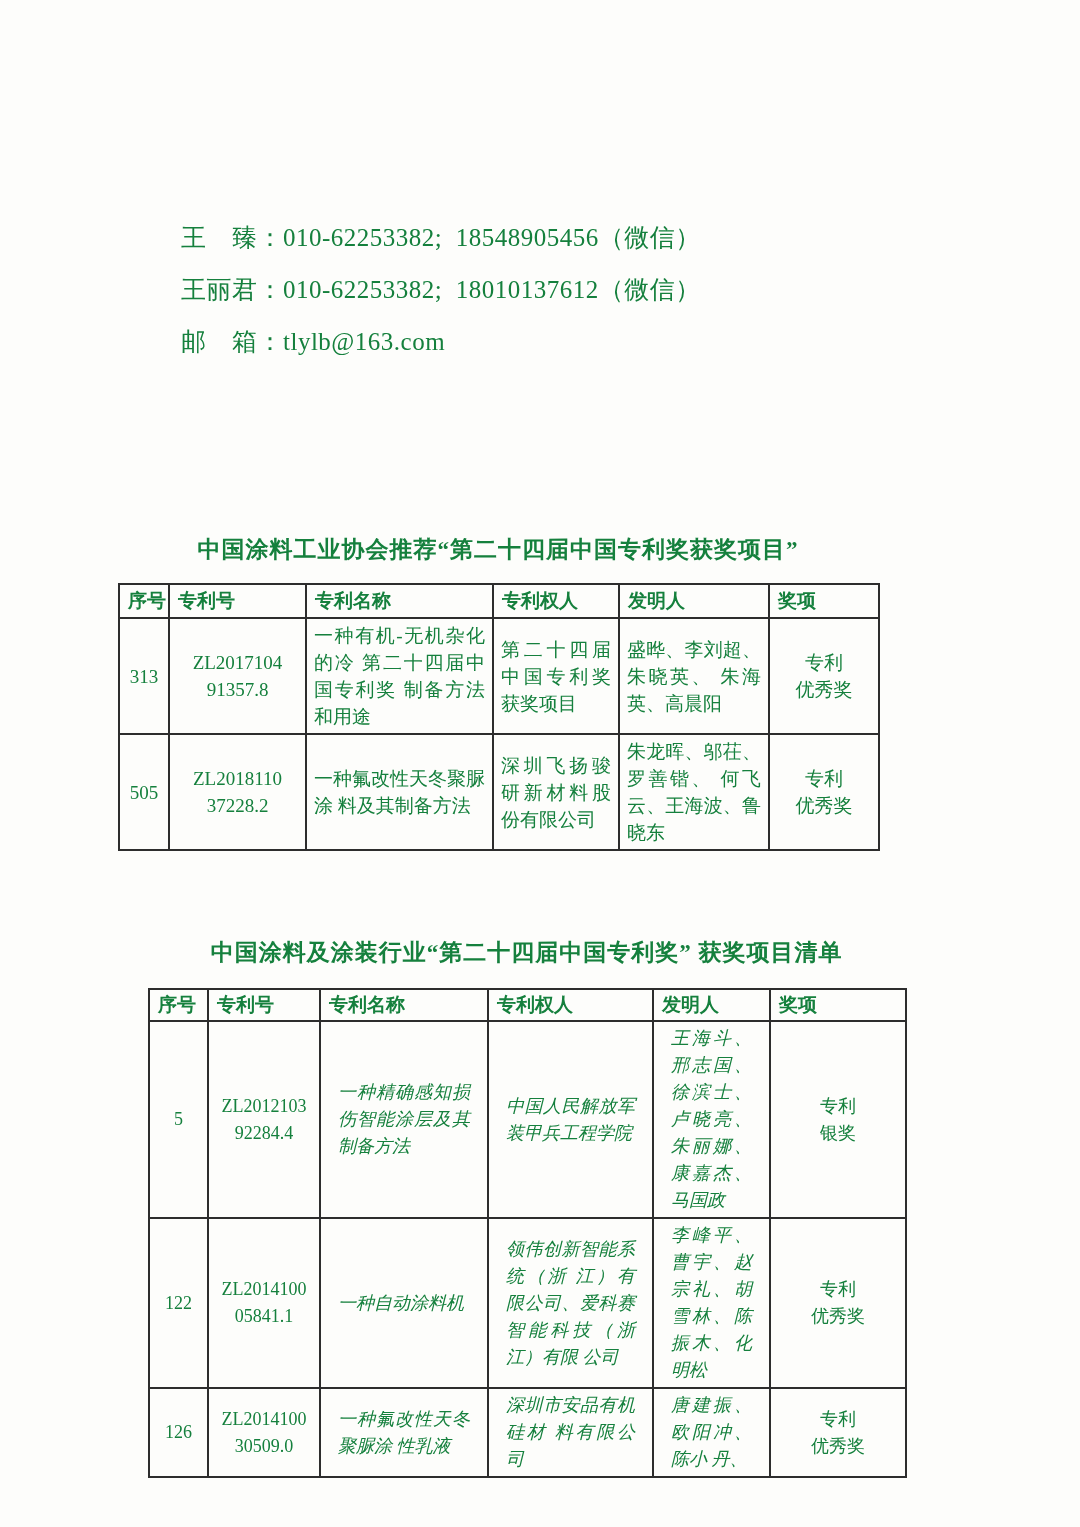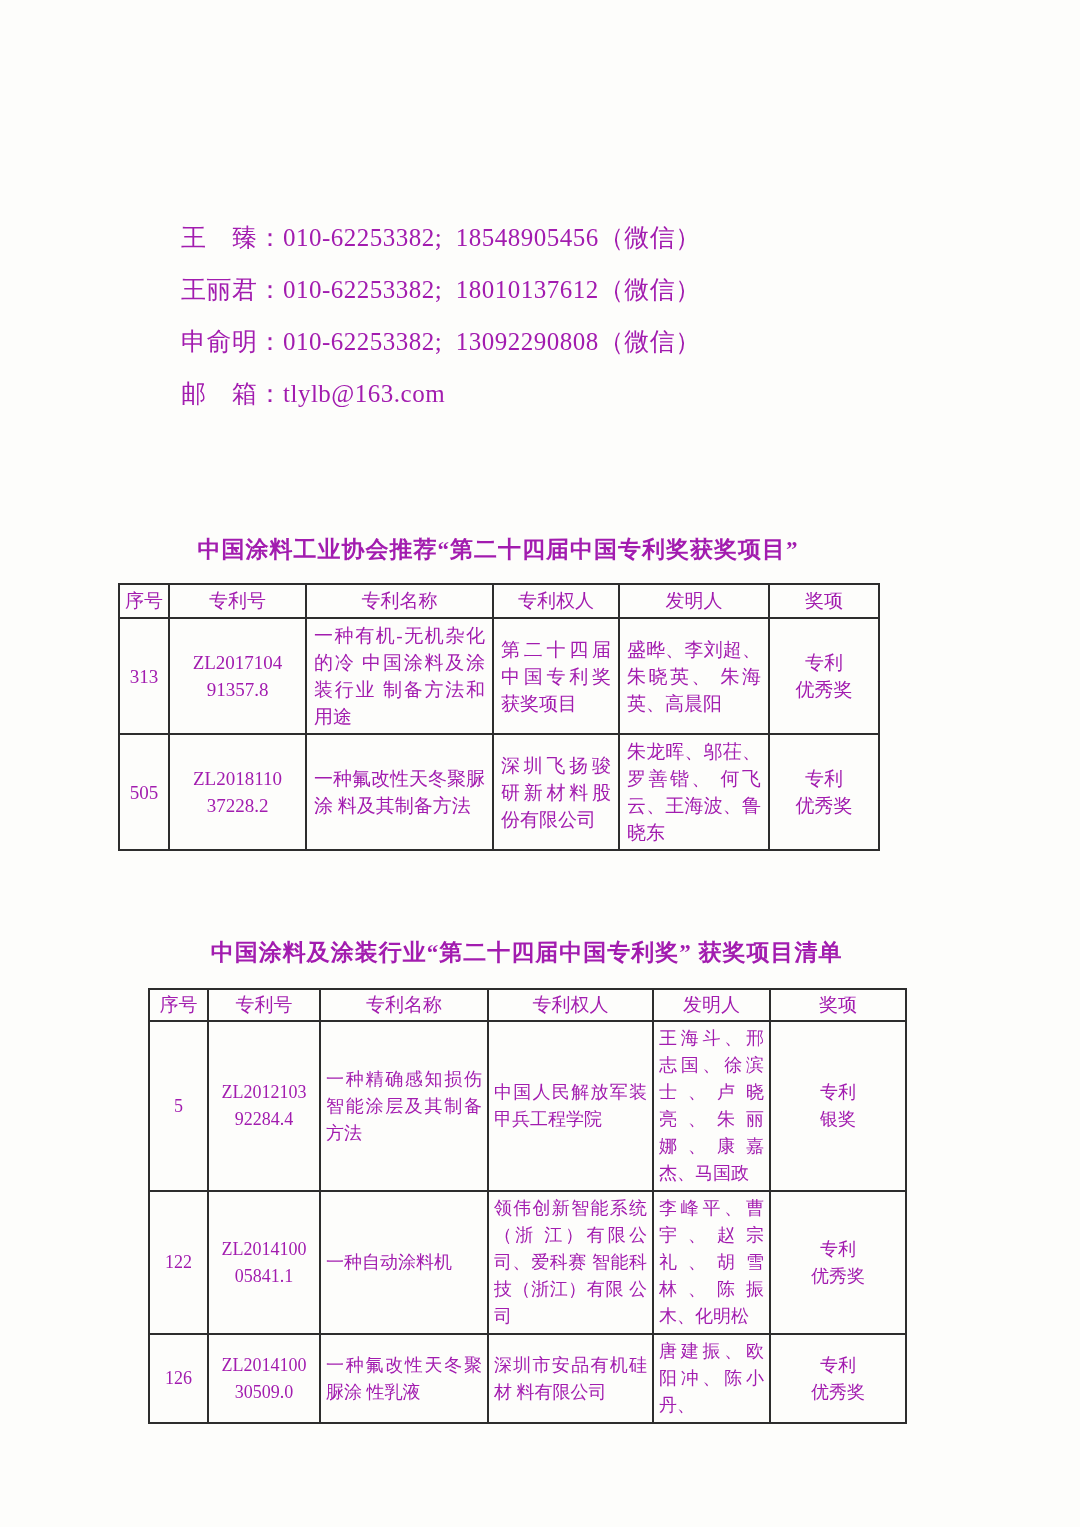--- a/index.html
+++ b/index.html
@@ -1,21 +1,21 @@
 <!DOCTYPE html>
 <html><head>
 <meta charset="utf-8">
 <style>
   html,body{margin:0;padding:0;background:#e8e8e8;}
   .page{
     position:relative;
     width:1080px;height:1527px;
     margin:0 auto;
     background:#fdfdfb;
-    color:#a21caf;
+    color:#15803d;
     font-family:"Liberation Serif","DejaVu Serif",serif;
     overflow:hidden;
   }
   
   .contacts{position:absolute;left:181px;top:212px;}
   .contact-line{
     font-size:25px;
     line-height:52px;
     white-space:pre;
     letter-spacing:0.5px;
@@ -40,47 +40,47 @@
   }
   #t1{left:118px;top:583px;width:760px;}
   #t2{left:148px;top:988px;width:757px;}
   .patent-table th,.patent-table td{
     border:2px solid #2d2d2d;
     vertical-align:middle;
     overflow:hidden;
     padding:0;
   }
   .patent-table th{
-    font-weight:normal;
+    font-weight:bold;
     font-size:19px;
-    text-align:center;
+    text-align:left;
+    padding-left:8px;
   }
   #t1 td{font-size:19px;line-height:27px;}
   #t2 td{font-size:18px;line-height:27px;}
   td.c{text-align:center;white-space:pre-line;}
   td.j{text-align:justify;padding:3px 7px;}
-  #t2 td.j{padding:3px 5px;}
+  #t2 td.j{padding:3px 17px;font-style:italic;}
   
   #t1 tr.hr{height:34px;}
   #t1 tr.r0{height:111px;}
   #t1 tr.r1{height:115px;}
   #t2 tr.hr{height:32px;}
   #t2 tr.r0{height:138px;}
   #t2 tr.r1{height:142px;}
   #t2 tr.r2{height:53px;}
 </style>
 </head>
 <body>
 
 <div class="page">
 
   <div class="contacts">
     <div class="contact-line">王　臻：010-62253382;  18548905456（微信）</div>
     <div class="contact-line">王丽君：010-62253382;  18010137612（微信）</div>
-    <div class="contact-line">申俞明：010-62253382;  13092290808（微信）</div>
     <div class="contact-line">邮　箱：tlylb@163.com</div>
   </div>
 
   <div class="tbl-title" id="t1-title">中国涂料工业协会推荐“第二十四届中国专利奖获奖项目”</div>
 
   <table class="patent-table" id="t1">
     <colgroup>
       <col style="width:50px">
         <col style="width:137px">
         <col style="width:187px">
@@ -94,21 +94,21 @@
       <th>专利号</th>
       <th>专利名称</th>
       <th>专利权人</th>
       <th>发明人</th>
       <th>奖项</th>
     </tr>
     <tr class="r0">
       <td class="c">313</td>
       <td class="c">ZL2017104
 91357.8</td>
-      <td class="j">一种有机-无机杂化的冷 中国涂料及涂装行业 制备方法和用途</td>
+      <td class="j">一种有机-无机杂化的冷 第二十四届中国专利奖 制备方法和用途</td>
       <td class="j">第二十四届中国专利奖获奖项目</td>
       <td class="j">盛晔、李刘超、朱晓英、 朱海英、高晨阳</td>
       <td class="c">专利
 优秀奖</td>
     </tr>
     <tr class="r1">
       <td class="c">505</td>
       <td class="c">ZL2018110
 37228.2</td>
       <td class="j">一种氟改性天冬聚脲涂 料及其制备方法</td>

